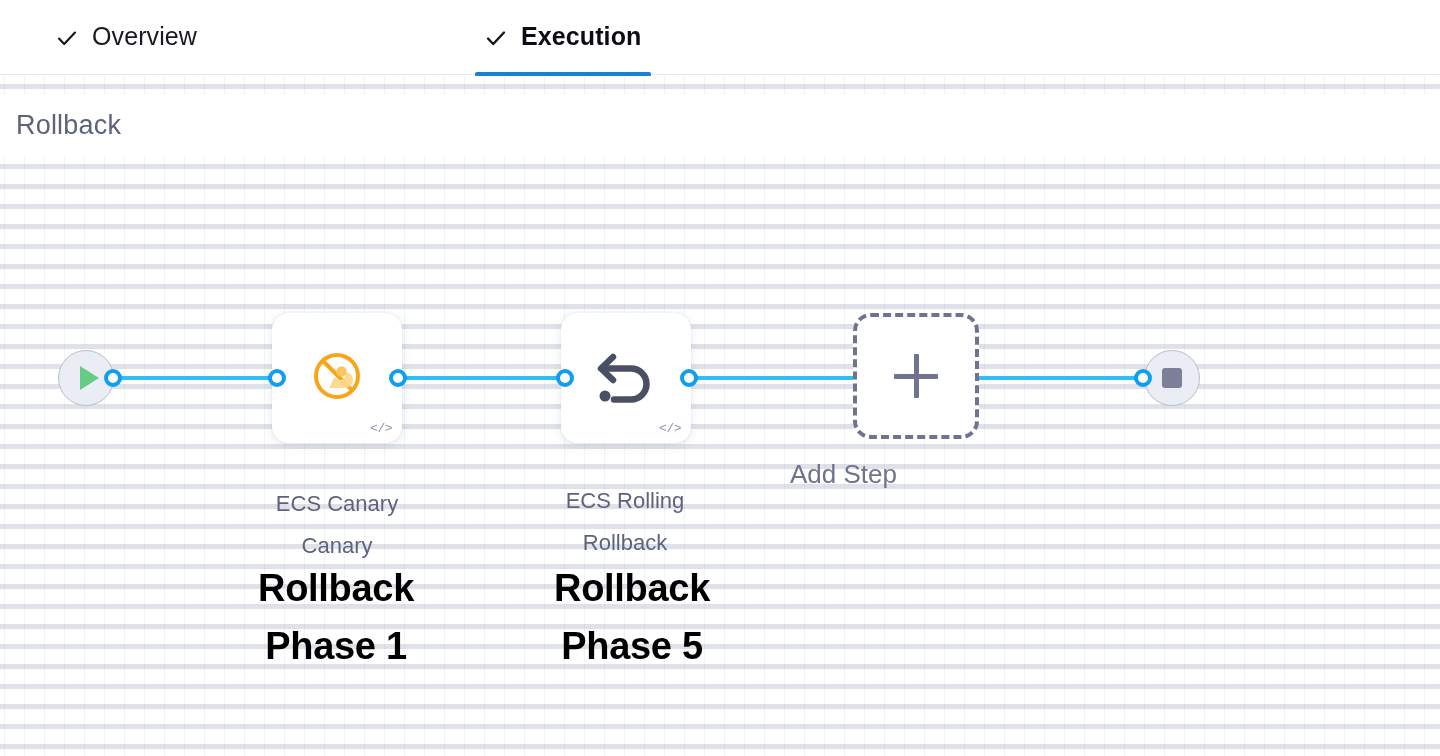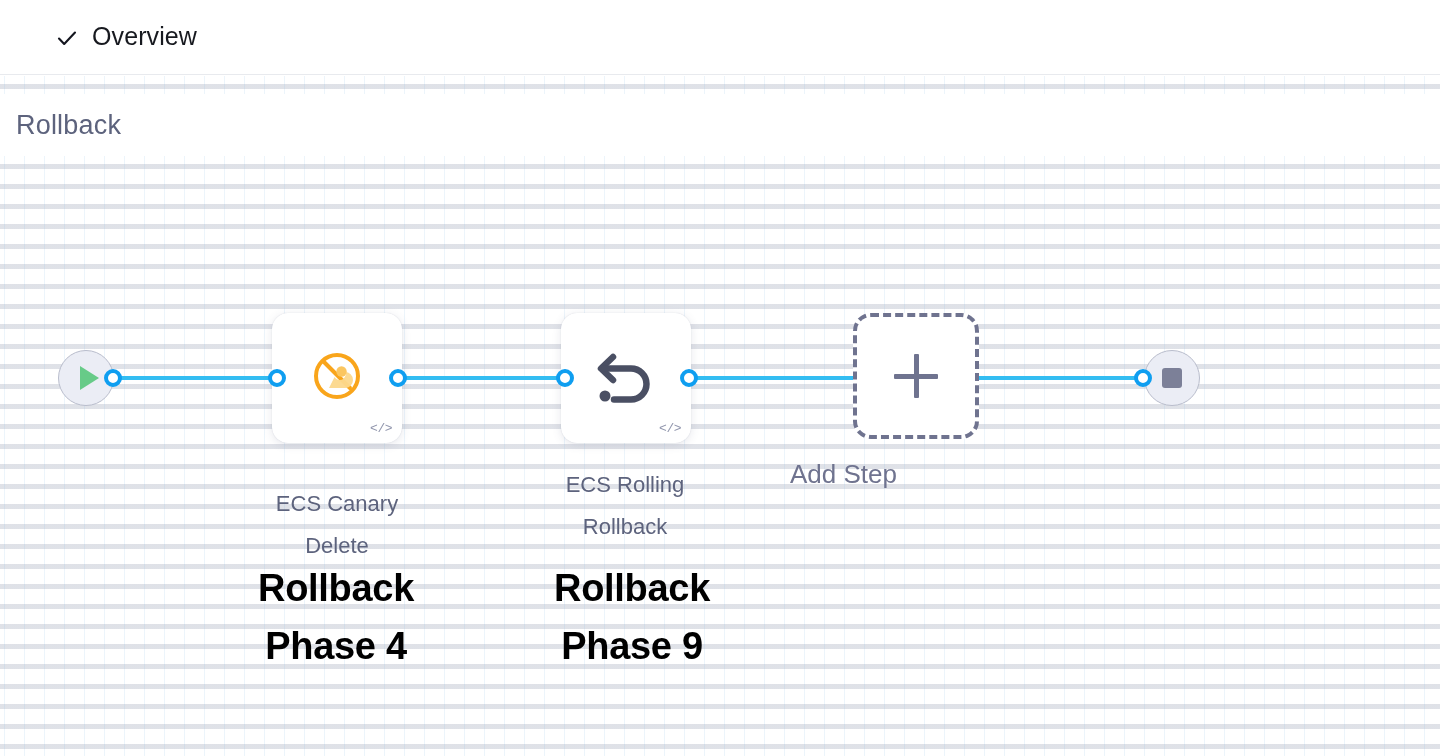--- a/index.html
+++ b/index.html
@@ -252,21 +252,21 @@
   .node-caption {
     position: absolute;
     width: 250px;
     text-align: center;
     font-size: 22px;
     color: #5d637d;
     line-height: 42px;
     top: 388px;
   }
   .cap-1 { left: 212px; margin-top: 19px; }
-  .cap-2 { left: 500px; }
+  .cap-2 { left: 500px; margin-top: 16px; }
 
   
   .annot {
     position: absolute;
     width: 320px;
     text-align: center;
     font-size: 38px;
     font-weight: 700;
     color: #000000;
     line-height: 58px;
@@ -296,20 +296,29 @@
     </div>
 
     <div class="tab-gap-1"></div>
 
 
     <div class="tab-gap-2"></div>
 
 
     <div class="tab-gap-3"></div>
 
+    <div class="tab active">
+      <span class="tab-check">
+        <svg width="22" height="22" viewBox="0 0 22 22" fill="none">
+          <path d="M3 11.5 L8.2 17 L19 5.5" stroke="currentColor" stroke-width="2.4" stroke-linecap="round" stroke-linejoin="round"></path>
+        </svg>
+      </span>
+      <span class="tab-label">Execution</span>
+      <span class="tab-underline"></span>
+    </div>
 
     <div class="tab-gap-4"></div>
 
 
   </div>
 
   <div class="canvas">
 
     <div class="title-band"></div>
     <div class="stage-title">Rollback</div>
@@ -359,33 +368,33 @@
       </div>
       <div class="addstep-label">Add Step</div>
 
       <div class="terminal terminal-end">
         <div class="stop-sq"></div>
       </div>
       <div class="port port-end"></div>
 
       <div class="node-caption cap-1">
         <div>ECS Canary</div>
-        <div>Delete</div>
+        <div>Canary</div>
       </div>
 
       <div class="node-caption cap-2">
         <div>ECS Rolling</div>
         <div>Rollback</div>
       </div>
 
       <div class="annot annot-1">
         <span>Rollback</span>
-        <span>Phase 4</span>
+        <span>Phase 1</span>
       </div>
 
       <div class="annot annot-2">
         <span>Rollback</span>
-        <span>Phase 9</span>
+        <span>Phase 5</span>
       </div>
 
     </div>
   </div>
 </div>
 
 </body></html>

